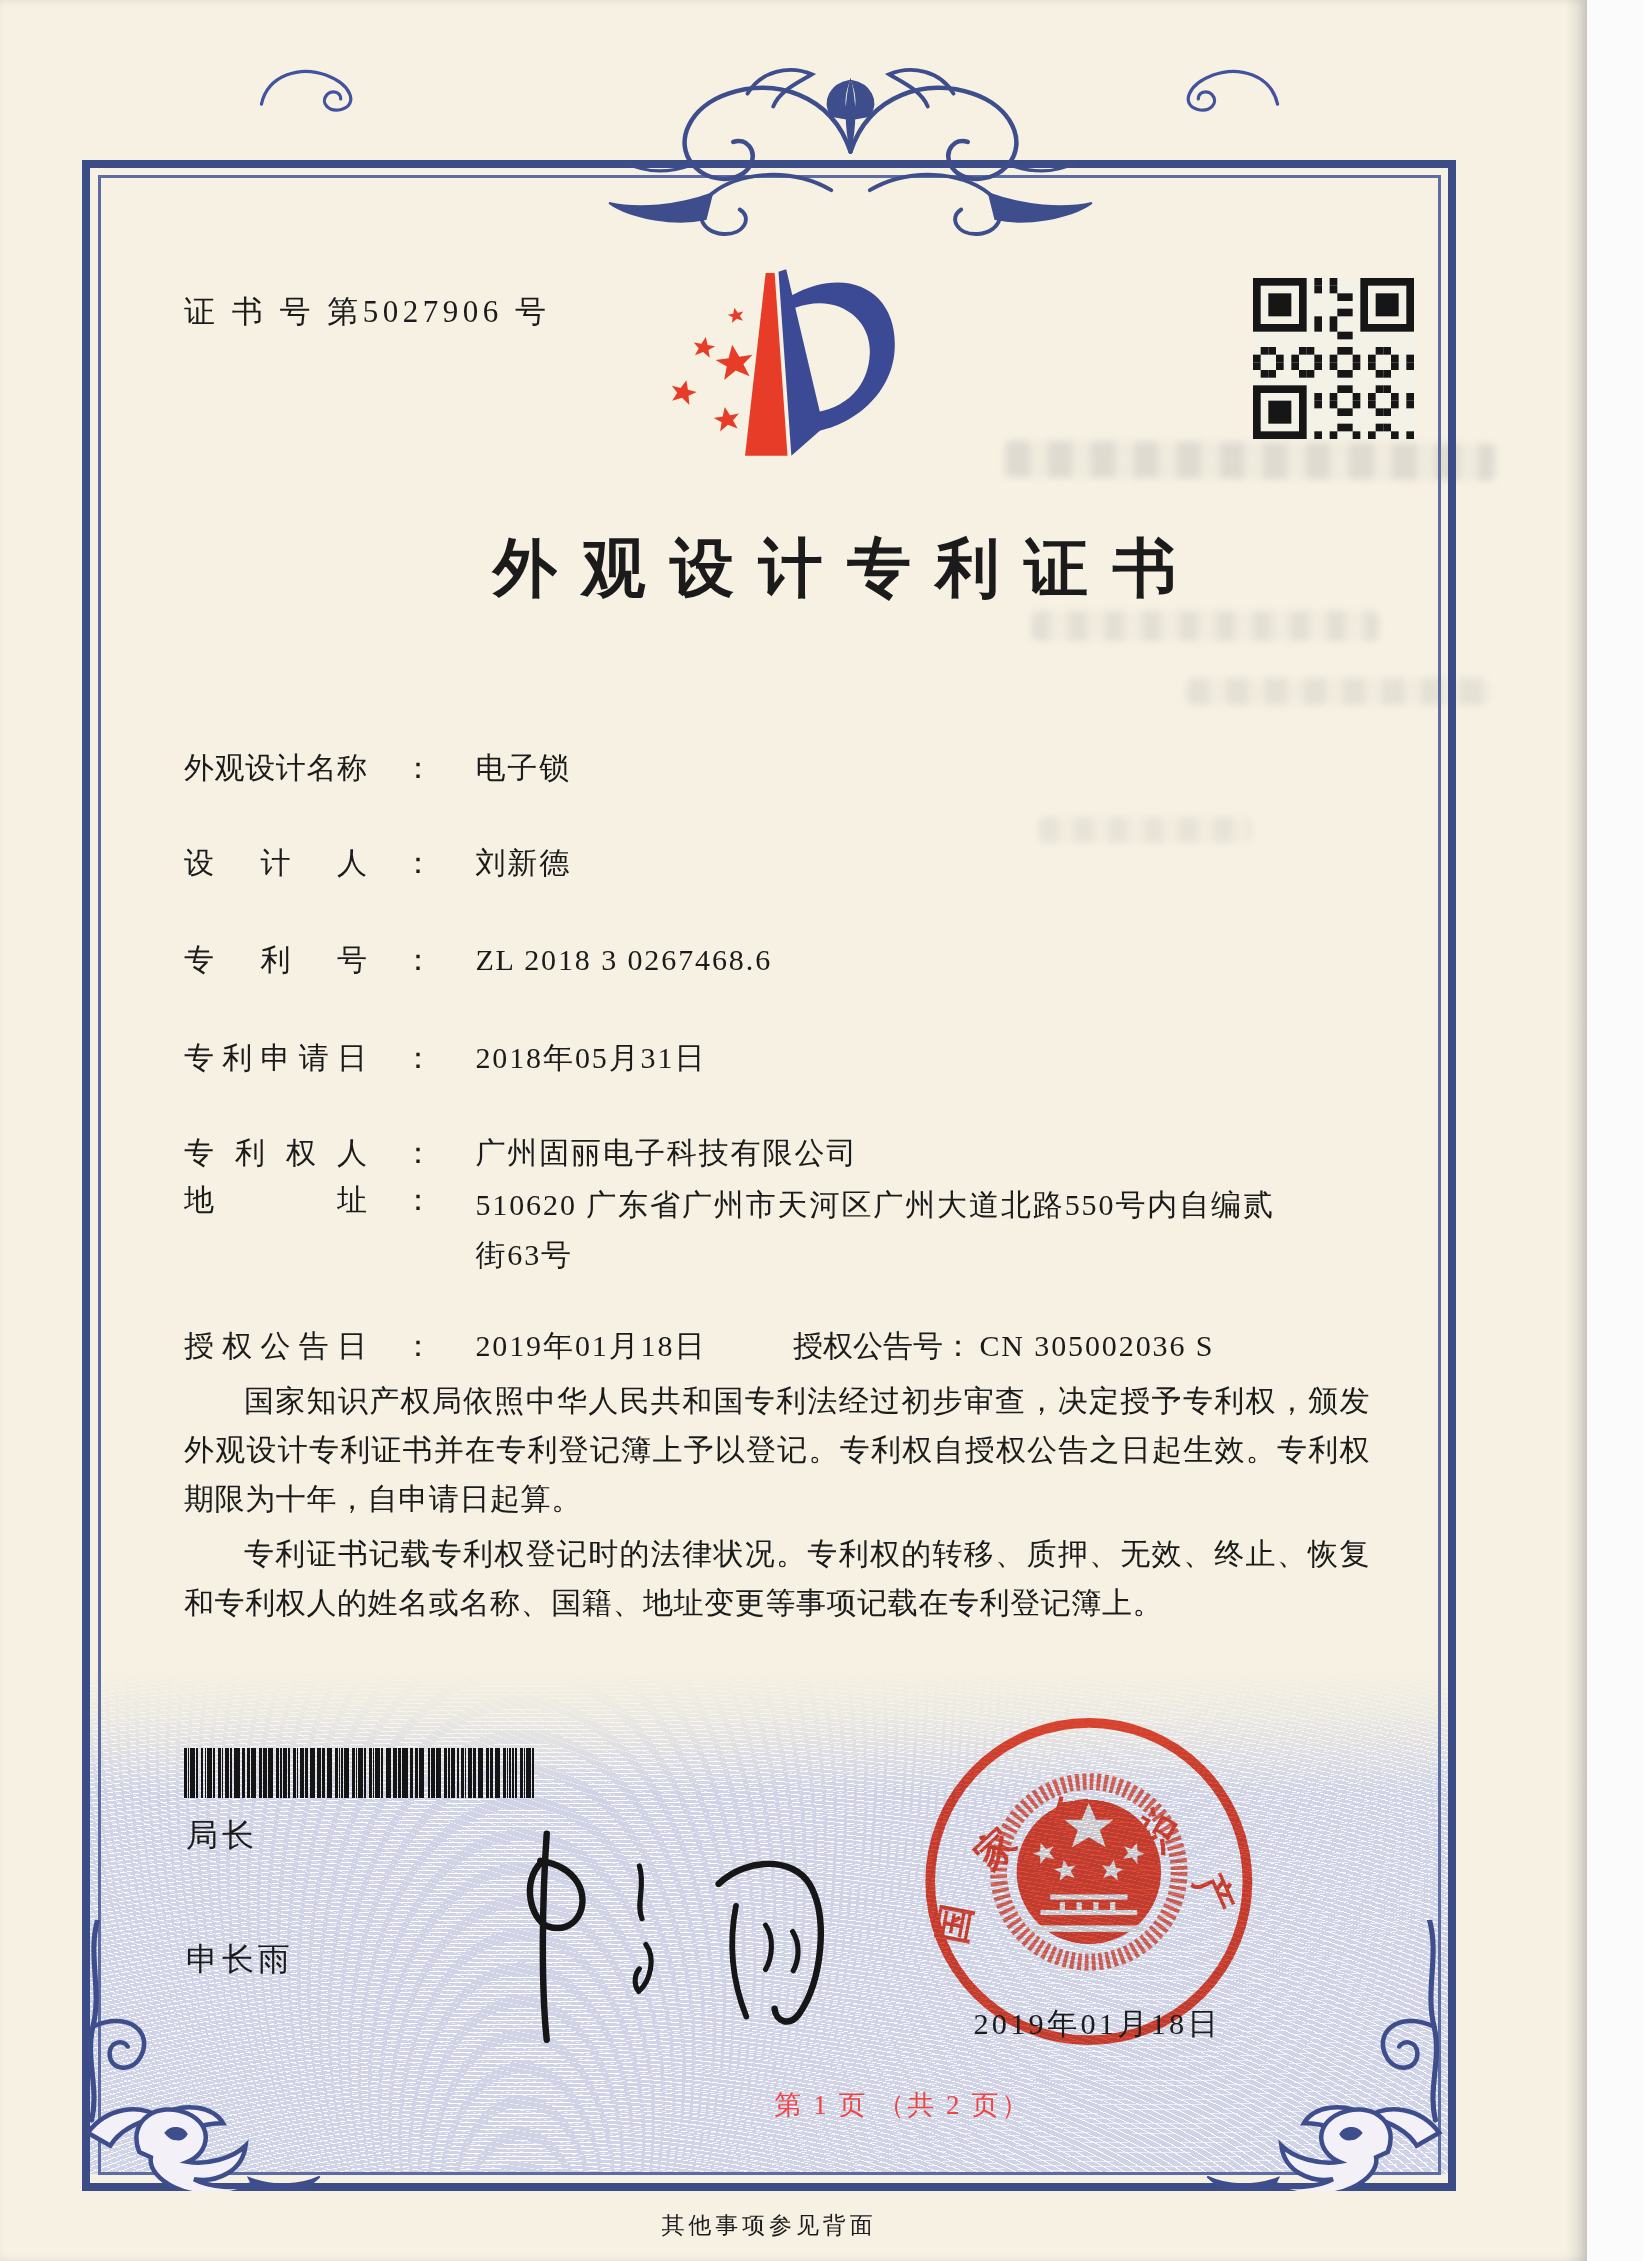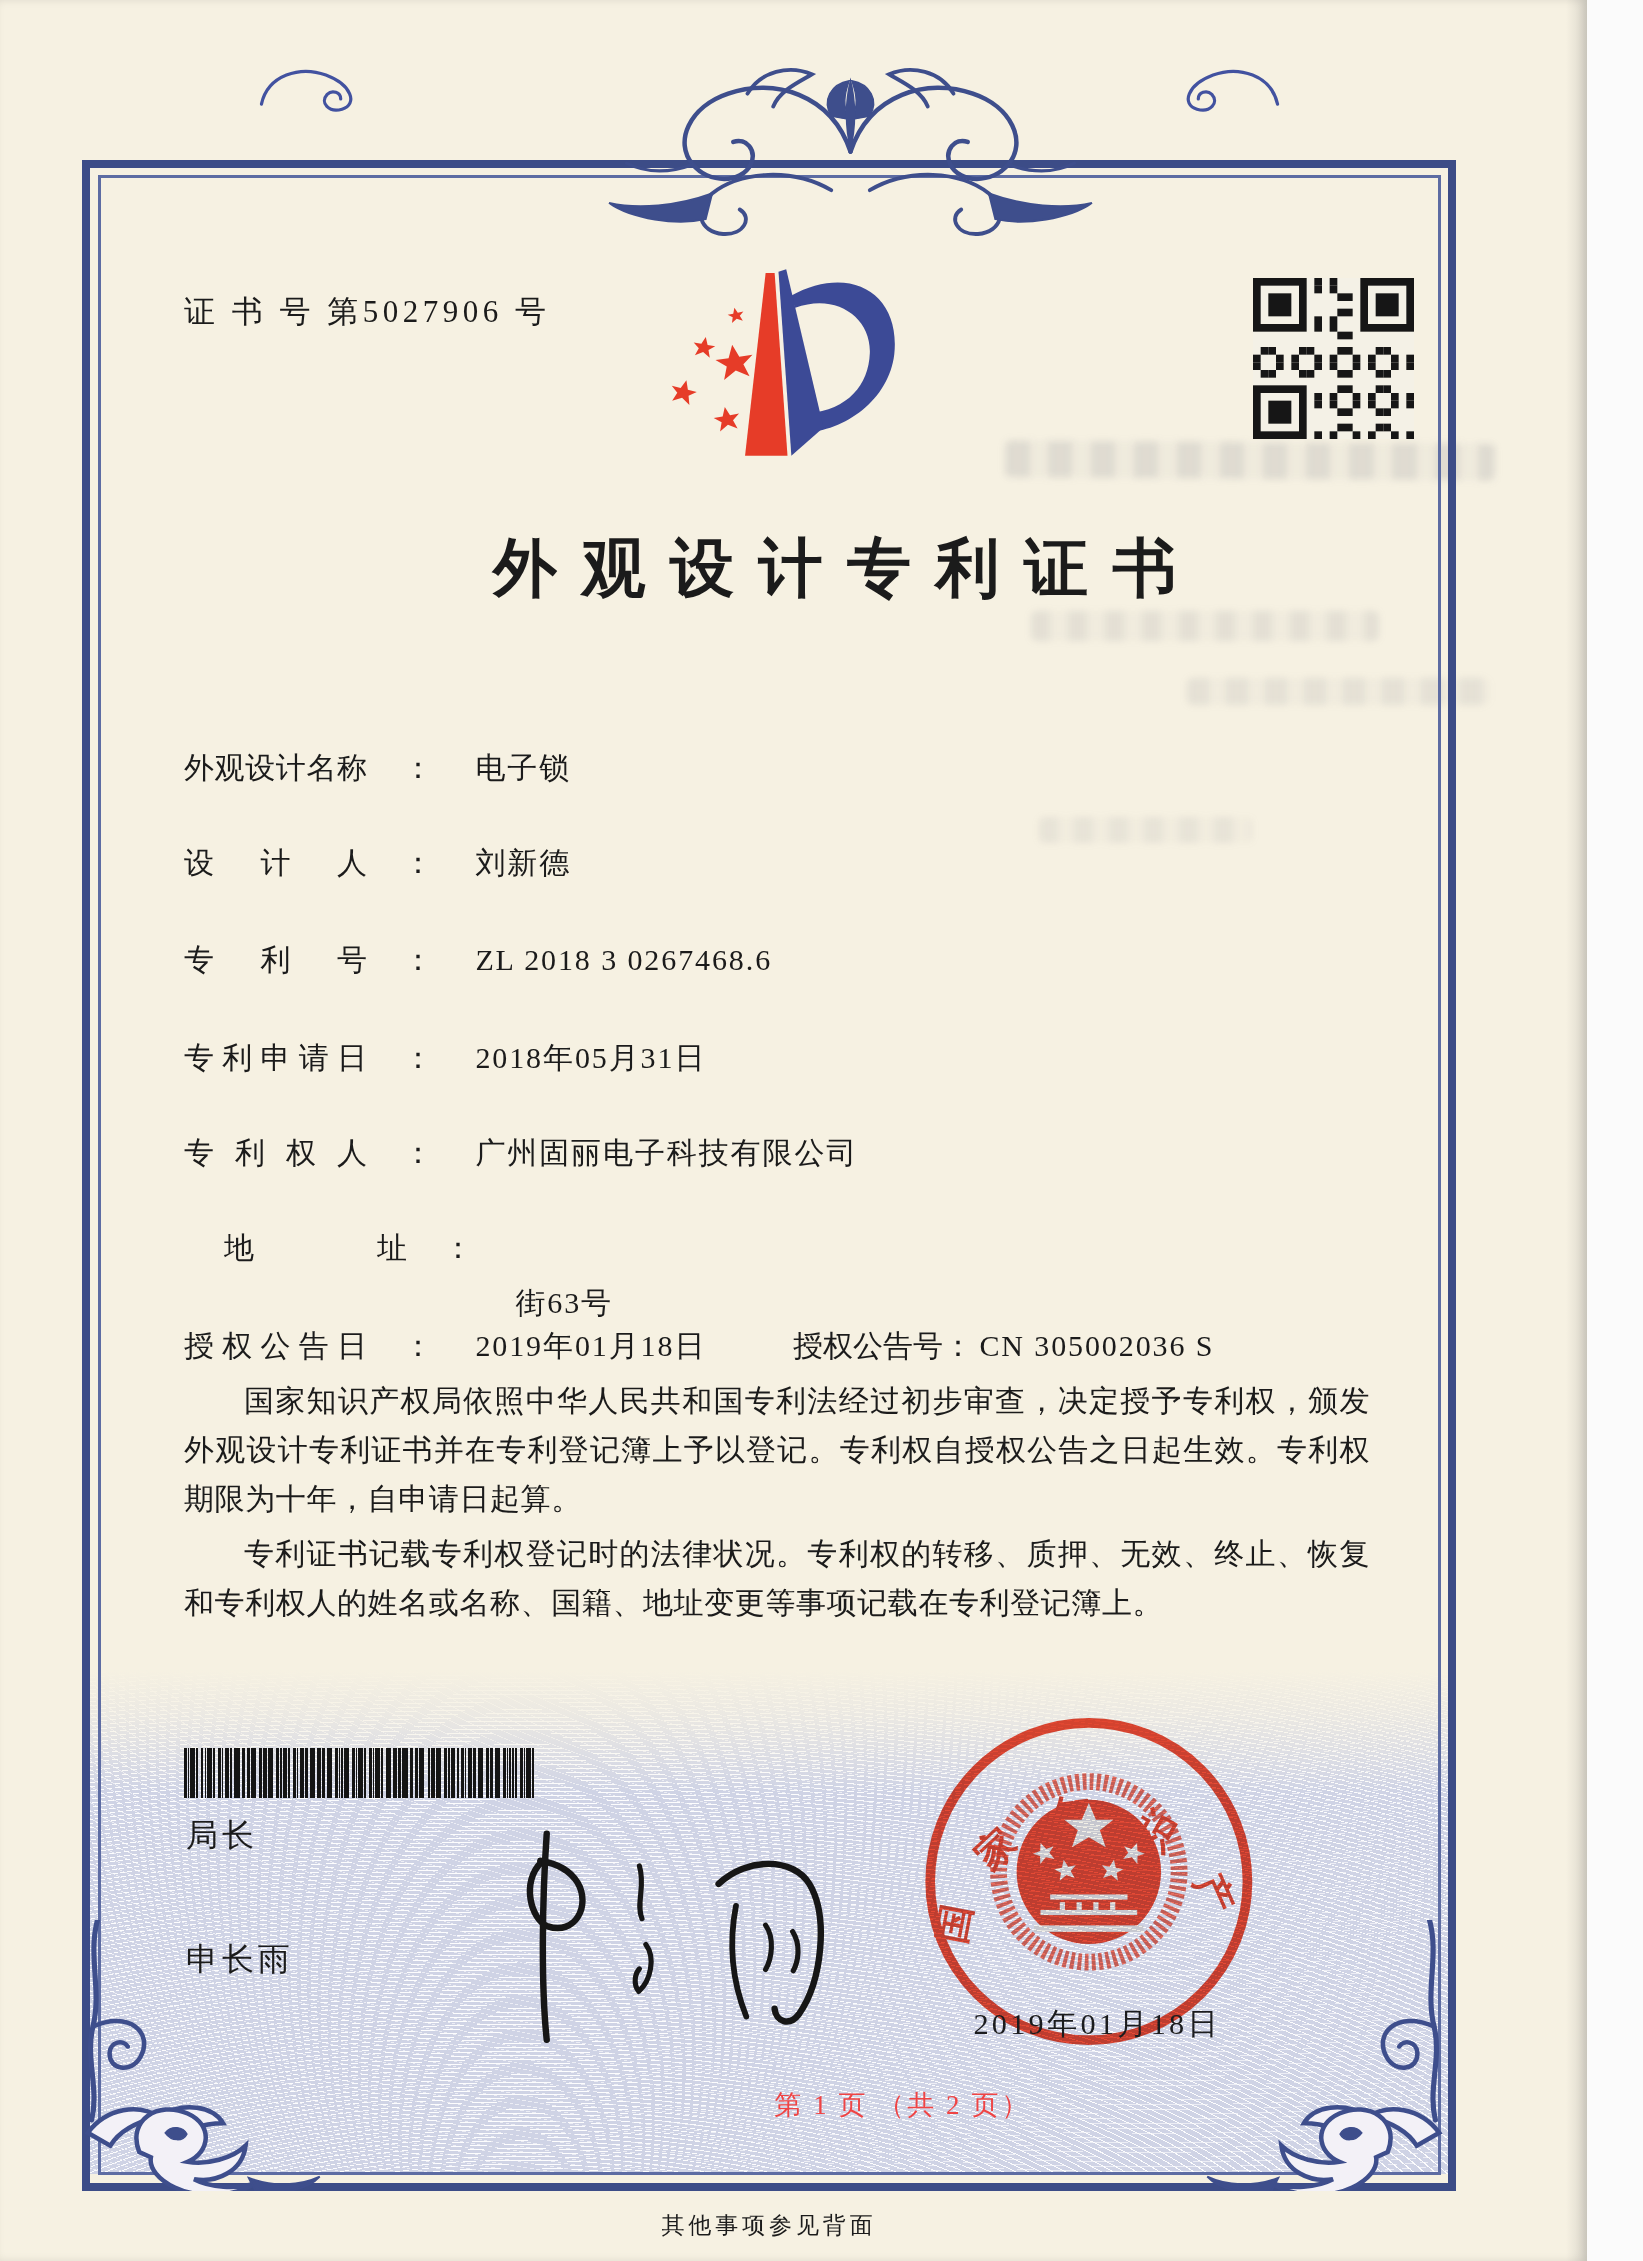--- a/index.html
+++ b/index.html
@@ -274,24 +274,24 @@
 <div class="abs content frow" style="top:1038px;">
   <span class="flabel">专利申请日</span>
     <span class="colon">：</span>
     <span class="fvalue">2018年05月31日</span>
 </div>
 <div class="abs content frow" style="top:1133px;">
   <span class="flabel">专利权人</span>
     <span class="colon">：</span>
     <span class="fvalue">广州固丽电子科技有限公司</span>
 </div>
-<div class="abs content frow addr" style="top:1228px;margin-left:40px;">
+<div class="abs content frow addr" style="top:1180px;">
   <span class="flabel">地址</span>
     <span class="colon">：</span>
-  <span class="fvalue"><br>
+  <span class="fvalue"><span>510620 广东省广州市天河区广州大道北路550号内自编贰</span><br>
   <span>街63号</span></span>
 </div>
 <div class="abs content frow" style="top:1326px;width:1289px;">
   <span class="flabel">授权公告日</span>
     <span class="colon">：</span>
     <span class="fvalue">2019年01月18日</span>
   <span class="grant2">
     <span class="flabel">授权公告号</span>
       <span class="colon">：</span>
       <span class="fvalue">CN 305002036 S</span>

